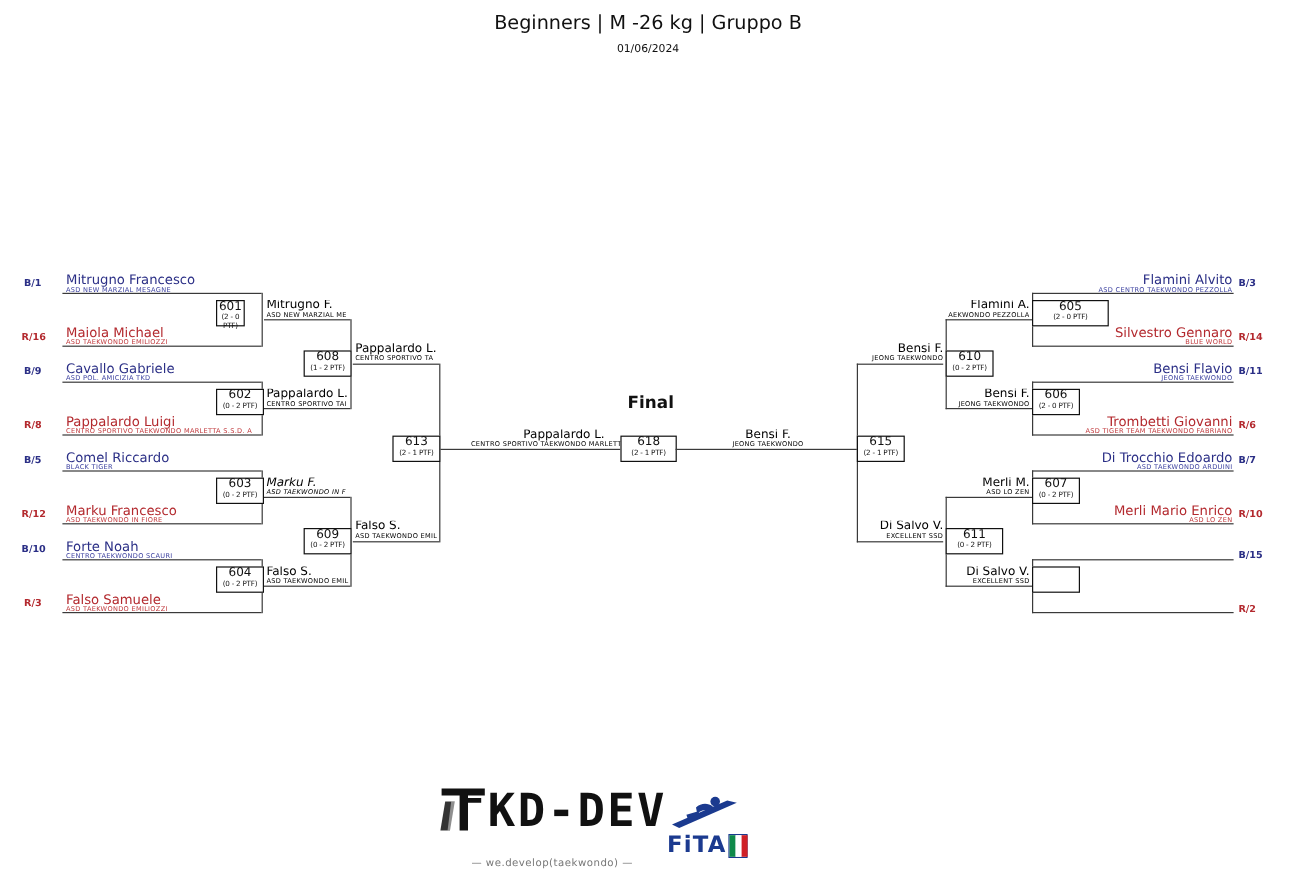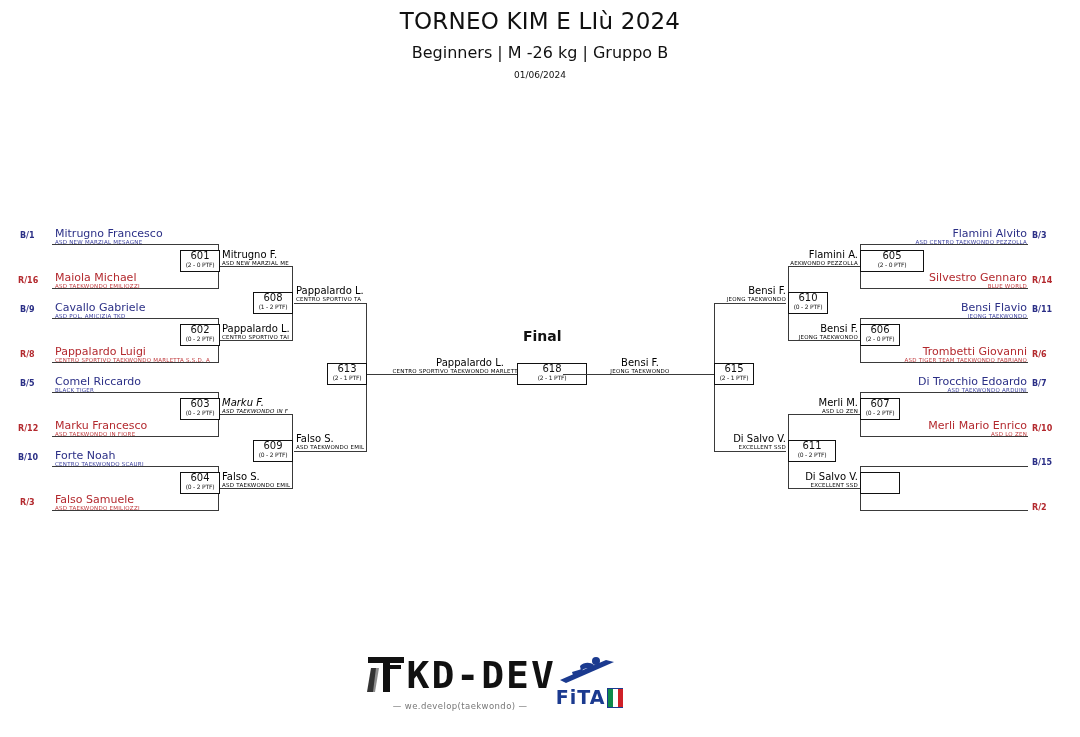--- a/index.html
+++ b/index.html
@@ -50,51 +50,50 @@
 
   #final-label{position:absolute;font-size:14px;font-weight:bold;color:#111;}
 
   
   #footer{position:absolute;left:0;top:652px;width:988px;
           display:flex;justify-content:center;align-items:center;}
   #tkd-logo{display:flex;flex-direction:column;align-items:center;}
   #tkd-logo-row{display:flex;align-items:center;}
   #tkd-wordmark{font-family:"DejaVu Sans Mono","Liberation Mono",monospace;
       font-size:38px;font-weight:bold;letter-spacing:2px;color:#111;line-height:38px;}
-  #tkd-tagline{font-size:8.5px;color:#777;margin-top:3px;letter-spacing:.4px;}
+  #tkd-tagline{font-size:8.5px;color:#777;margin-top:17px;letter-spacing:.4px;}
   #fita-logo{display:flex;flex-direction:column;align-items:flex-start;}
   #fita-word{font-family:"DejaVu Sans","Liberation Sans",sans-serif;
       font-size:19px;font-weight:bold;color:#1b3a8f;letter-spacing:1px;line-height:19px;}
 </style>
 </head>
 <body>
 
 <div id="header">
-  <div id="tournament-title">TORNEO KIM E LIù 2024</div>
   <div id="tournament-subtitle">Beginners | M -26 kg | Gruppo B</div>
   <div id="tournament-date">01/06/2024</div>
 </div>
 
 <div id="bracket">
 
   <div class="seed b" style="left:20px;top:232px;">B/1</div>
   <div class="comp blue ta-l" style="left:55px;top:228px;width:165px;">
     <div class="cname">Mitrugno Francesco</div>
     <div class="cclub">ASD NEW MARZIAL MESAGNE</div>
   </div>
   <div class="hline" style="left:52px;top:244px;width:166px;"></div>
 
   <div class="seed r" style="left:18px;top:277px;">R/16</div>
   <div class="comp red ta-l" style="left:55px;top:272px;width:165px;">
     <div class="cname">Maiola Michael</div>
     <div class="cclub">ASD TAEKWONDO EMILIOZZI</div>
   </div>
   <div class="hline" style="left:52px;top:288px;width:166px;"></div>
   <div class="vline" style="left:218px;top:244px;height:45px;"></div>
-  <div class="mbox" style="left:180px;top:250px;width:40px;height:22px;">
+  <div class="mbox" style="left:180px;top:250px;width:24px;height:22px;">
     <div class="mnum">601</div>
     <div class="mscore">(2 - 0 PTF)</div>
   </div>
 
   <div class="seed b" style="left:20px;top:306px;">B/9</div>
   <div class="comp blue ta-l" style="left:55px;top:302px;width:165px;">
     <div class="cname">Cavallo Gabriele</div>
     <div class="cclub">ASD POL. AMICIZIA TKD</div>
   </div>
   <div class="hline" style="left:52px;top:318px;width:166px;"></div>
@@ -200,21 +199,21 @@
     <div class="mscore">(2 - 1 PTF)</div>
   </div>
 
   <div class="comp blue ta-l" style="left:370px;top:358px;width:200px;">
     <div class="sname ta-c" style="text-align:center;">Pappalardo L.</div>
     <div class="sclub" style="text-align:center;">CENTRO SPORTIVO TAEKWONDO MARLETTA S.S.D. A</div>
   </div>
   <div class="hline" style="left:367px;top:374px;width:150px;"></div>
 
   <div id="final-label" style="left:523px;top:328px;">Final</div>
-  <div class="mbox" style="left:517px;top:363px;width:70px;height:22px;">
+  <div class="mbox" style="left:517px;top:363px;width:47px;height:22px;">
     <div class="mnum">618</div>
     <div class="mscore">(2 - 1 PTF)</div>
   </div>
 
   <div class="comp red ta-l" style="left:565px;top:358px;width:150px;">
     <div class="sname" style="text-align:center;">Bensi F.</div>
     <div class="sclub" style="text-align:center;">JEONG TAEKWONDO</div>
   </div>
   <div class="hline" style="left:563px;top:374px;width:152px;"></div>
 

